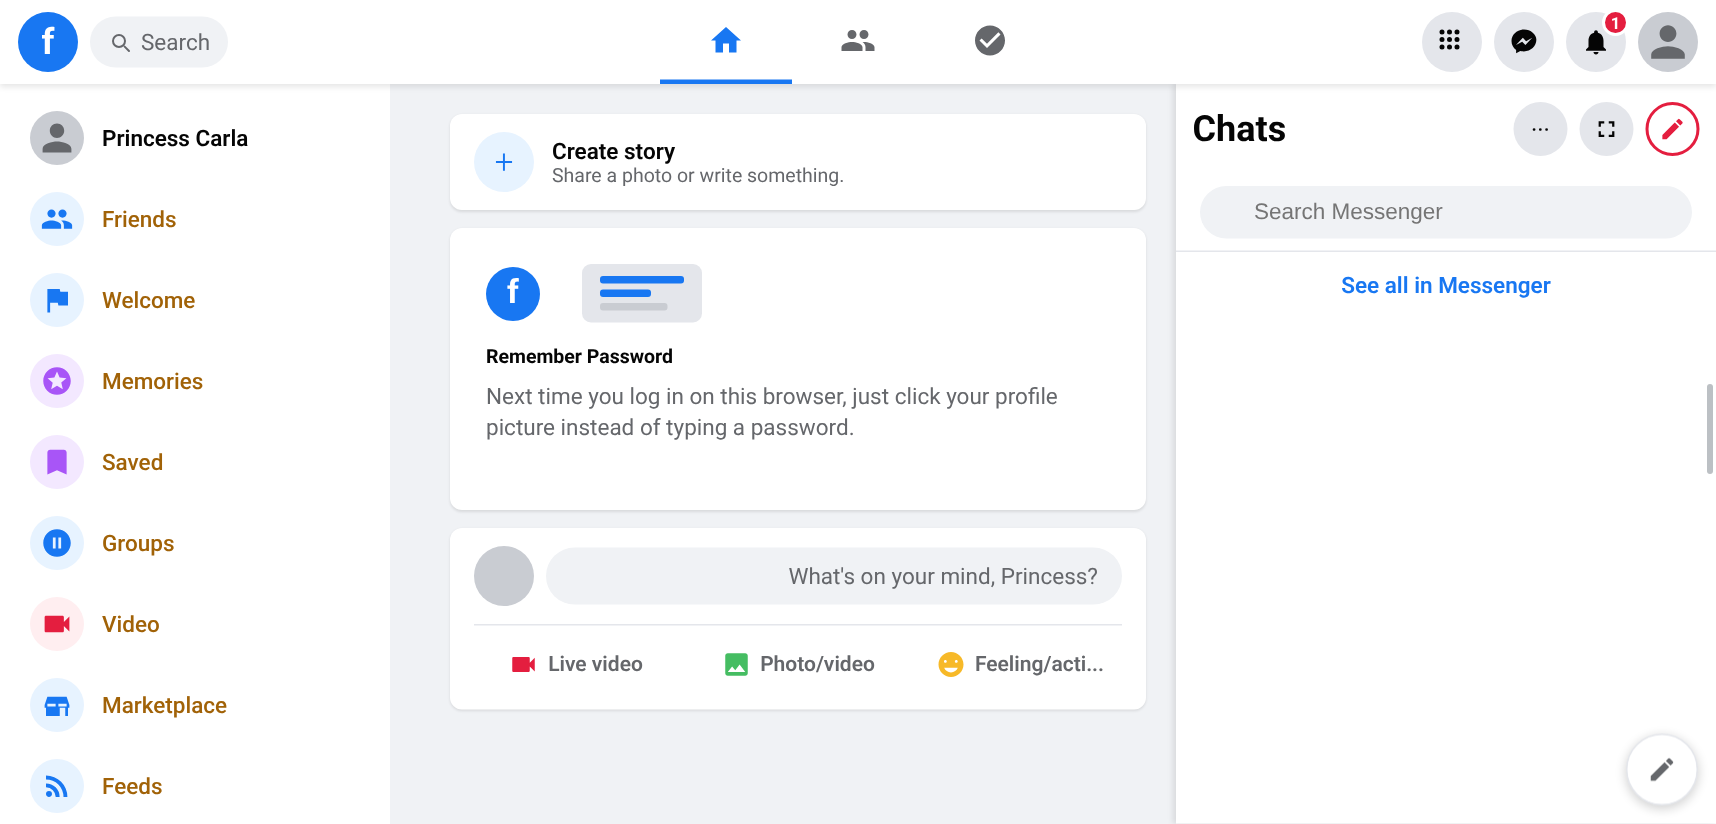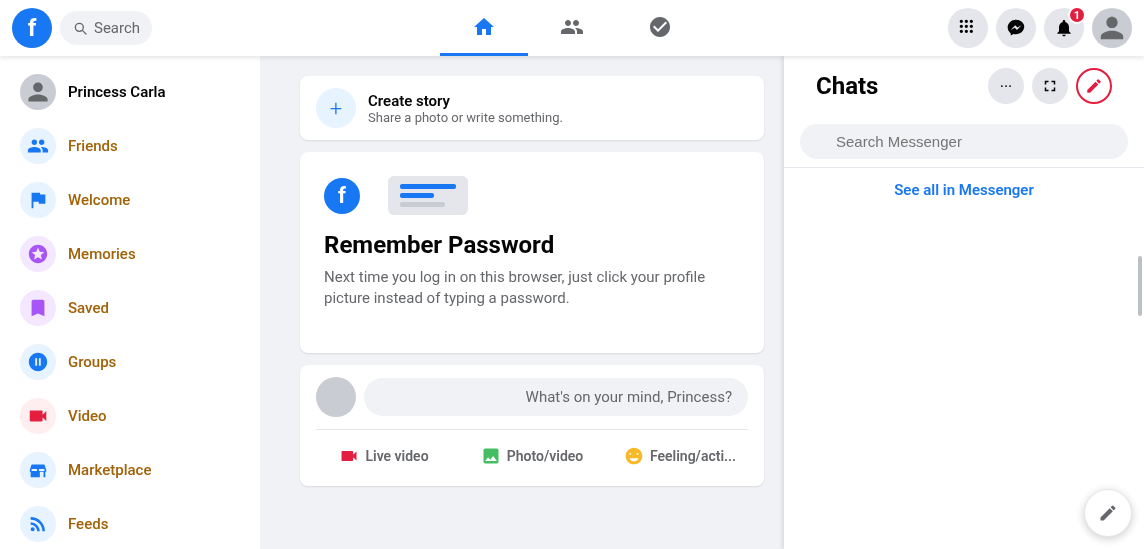--- a/index.html
+++ b/index.html
@@ -52,41 +52,41 @@
 
     
     .story-card { background: #fff; border-radius: 8px; padding: 12px 16px; display: flex; align-items: center; gap: 12px; margin-bottom: 12px; cursor: pointer; box-shadow: 0 1px 2px rgba(0,0,0,0.1); }
     .story-add-btn { width: 40px; height: 40px; border-radius: 50%; background: #e7f3ff; display: flex; align-items: center; justify-content: center; color: #1877f2; font-size: 22px; font-weight: 300; flex-shrink: 0; }
     .story-text-title { font-size: 15px; font-weight: 600; color: #050505; }
     .story-text-sub { font-size: 13px; color: #65676b; }
 
     
     .remember-card { background: #fff; border-radius: 8px; padding: 24px; margin-bottom: 12px; box-shadow: 0 1px 2px rgba(0,0,0,0.1); }
     .remember-card-header { display: flex; align-items: center; gap: 16px; margin-bottom: 16px; }
-    .remember-title { font-size: 24px; font-weight: 700; color: #050505; margin-bottom: 8px; }
+    .remember-title { font-size: 13px; font-weight: 700; color: #050505; margin-bottom: 8px; }
     .remember-desc { font-size: 15px; color: #65676b; line-height: 1.4; margin-bottom: 20px; }
     .remember-buttons { display: flex; gap: 0; }
     .btn-ok { flex: 1; padding: 10px; background: #fff; border: 1px solid #ccd0d5; border-radius: 6px 0 0 6px; font-size: 15px; font-weight: 600; color: #1877f2; cursor: pointer; text-align: center; }
     .btn-not-now { flex: 1; padding: 10px; background: #f0f2f5; border: 1px solid #ccd0d5; border-left: none; border-radius: 0 6px 6px 0; font-size: 15px; font-weight: 600; color: #65676b; cursor: pointer; text-align: center; }
 
     
     .post-box { background: #fff; border-radius: 8px; padding: 12px 16px; box-shadow: 0 1px 2px rgba(0,0,0,0.1); text-align: right; }
     .post-box-top { display: flex; align-items: center; gap: 8px; margin-bottom: 12px; }
     .post-avatar { width: 40px; height: 40px; border-radius: 50%; background: #c9ccd2; flex-shrink: 0; }
     .post-input { flex: 1; background: #f0f2f5; border-radius: 20px; padding: 10px 16px; font-size: 15px; color: #65676b; cursor: pointer; }
     .post-box-bottom { display: flex; gap: 12px; border-top: 1px solid #e4e6eb; padding-top: 8px; }
     .post-action { flex: 1; display: flex; align-items: center; justify-content: center; gap: 6px; padding: 8px; border-radius: 8px; cursor: pointer; font-size: 14px; font-weight: 600; color: #65676b; }
 
     
     .chats-panel {
       position: fixed; top: 56px; right: 0; width: 360px; height: calc(100% - 56px);
       background: #fff; box-shadow: -2px 0 4px rgba(0,0,0,0.1);
       display: flex; flex-direction: column;
     }
-    .chats-header { display: flex; align-items: center; padding: 12px 32px; gap: 8px; }
+    .chats-header { display: flex; align-items: center; padding: 12px 11px; gap: 8px; }
     .chats-title { font-size: 24px; font-weight: 700; color: #050505; flex: 1; }
     .chats-action-btn { width: 36px; height: 36px; border-radius: 50%; background: #e4e6eb; display: flex; align-items: center; justify-content: center; cursor: pointer; font-size: 16px; color: #050505; }
     .chats-action-btn.highlighted { border: 2px solid #e41e3f; background: #fff; }
     .chats-search { padding: 8px 16px; }
     .chats-search-input { width: 100%; background: #f0f2f5; border: none; border-radius: 20px; padding: 9px 16px 9px 36px; font-size: 15px; color: #65676b; outline: none; position: relative; }
     .chats-search-wrap { position: relative; }
     .chats-search-icon { position: absolute; left: 12px; top: 50%; transform: translateY(-50%); color: #65676b; font-size: 14px; }
 
     .chats-empty { flex: 1; display: flex; flex-direction: column; align-items: center; justify-content: center; padding: 20px; }
 

